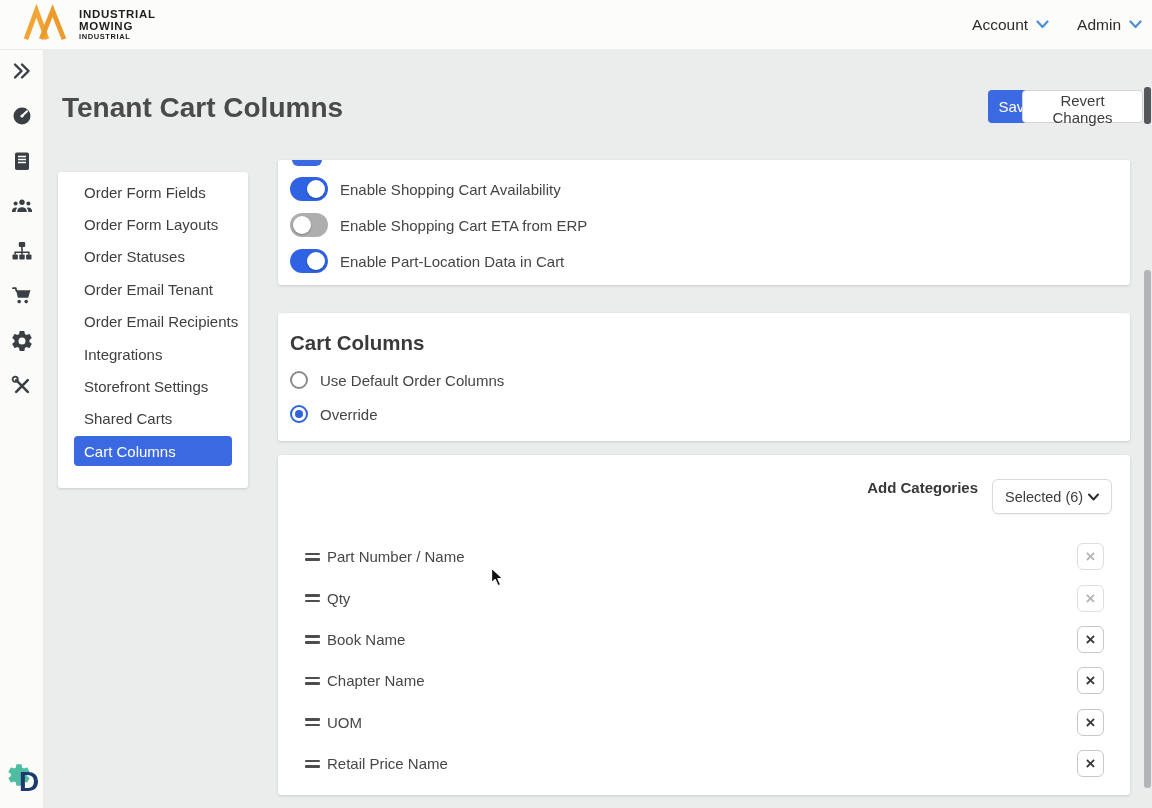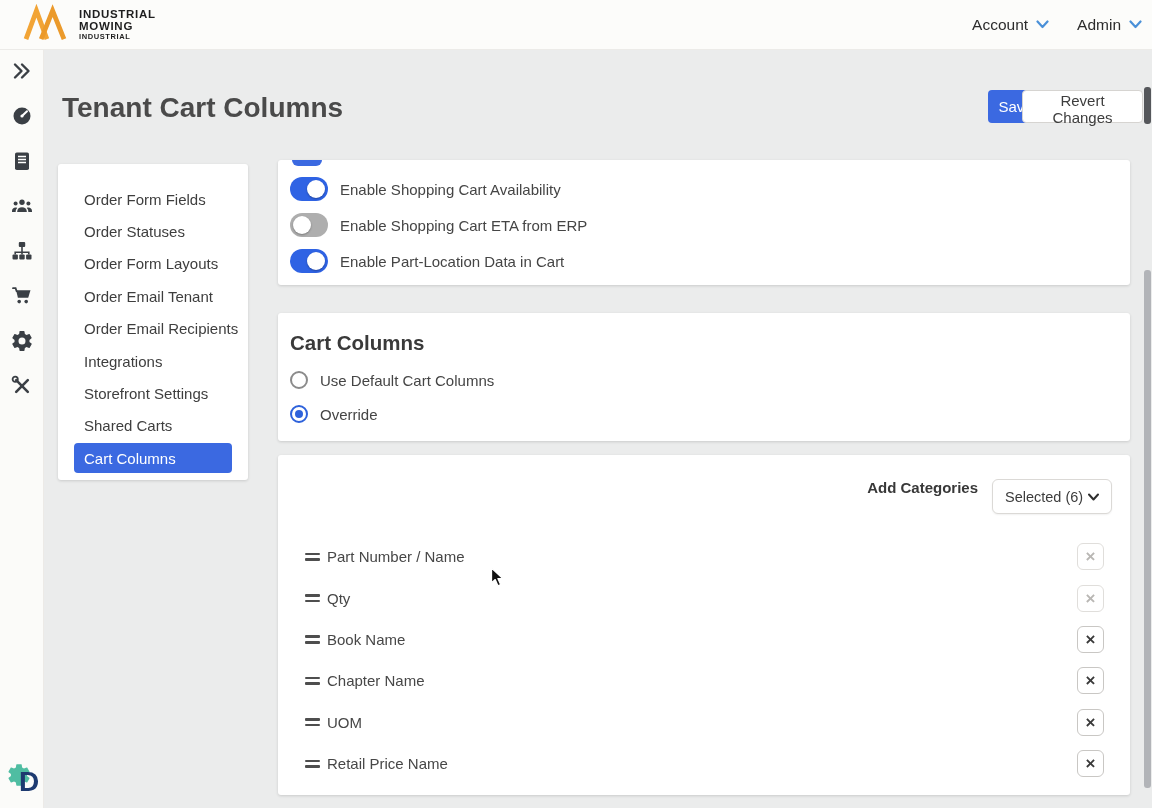--- a/index.html
+++ b/index.html
@@ -22,22 +22,22 @@
   .rail-icon{width:24px;height:24px;margin-bottom:21px;cursor:pointer;flex:0 0 auto;}
 
   
   .page-title{position:absolute;left:62px;top:92px;font-size:28px;font-weight:bold;color:#4a4a4a;}
   .btn-save{position:absolute;left:956px;top:90px;width:55px;height:33px;background:#3b69e1;color:#fff;
     border:none;border-radius:4px;font-size:15px;font-family:inherit;cursor:pointer;margin-left:32px;}
   .btn-revert{position:absolute;left:1022px;top:90px;width:121px;height:33px;background:#fff;color:#3d3d3d;
     border:1px solid #d6d4d1;border-radius:4px;font-size:15px;font-family:inherit;cursor:pointer;}
 
   
-  .nav-card{position:absolute;left:58px;top:164px;width:190px;height:316px;background:#fff;border-radius:3px;
-    box-shadow:0 1px 3px rgba(0,0,0,.14);padding-top:19px;}
+  .nav-card{position:absolute;left:58px;top:172px;width:190px;height:316px;background:#fff;border-radius:3px;
+    box-shadow:0 1px 3px rgba(0,0,0,.14);padding-top:4px;}
   .nav-item{height:32.4px;display:flex;align-items:center;padding-left:26px;font-size:15px;color:#3e3e3e;cursor:pointer;}
   .nav-item.active{height:30px;margin:1px 16px;padding-left:10px;border-radius:4px;background:#3b69e1;color:#fff;}
 
   
   .card{position:absolute;left:278px;width:852px;background:#fff;border-radius:3px;
     box-shadow:0 1px 3px rgba(0,0,0,.14);}
   #card-toggles{top:160px;height:125px;overflow:hidden;padding-top:11px;}
   .toggle-stub{position:absolute;left:14px;top:-6px;width:30px;height:12px;border-radius:6px;background:#3b69e1;}
   .toggle-row{height:36px;display:flex;align-items:center;padding-left:12px;}
   .pill{width:38px;height:24px;border-radius:12px;position:relative;cursor:pointer;flex:0 0 auto;}
@@ -162,22 +162,22 @@
         <circle cx="5.2" cy="5.2" r="2.6" fill="none" stroke="#3a3f45" stroke-width="1.8"></circle>
       </svg></div>
   </div>
 
 <div class="page-title">Tenant Cart Columns</div>
 <button class="btn-save">Save</button>
 <button class="btn-revert">Revert Changes</button>
 
 <div class="nav-card" id="nav-card">
     <div class="nav-item">Order Form Fields</div>
+    <div class="nav-item">Order Form Layouts</div>
     <div class="nav-item">Order Statuses</div>
-    <div class="nav-item">Order Form Layouts</div>
     <div class="nav-item">Order Email Tenant</div>
     <div class="nav-item">Order Email Recipients</div>
     <div class="nav-item">Integrations</div>
     <div class="nav-item">Storefront Settings</div>
     <div class="nav-item">Shared Carts</div>
     <div class="nav-item active">Cart Columns</div>
   </div>
 
 <div class="card" id="card-toggles">
   <div class="toggle-stub"></div>
@@ -201,21 +201,21 @@
         <span class="toggle-label">Enable Part-Location Data in Cart</span>
       </div>
     </div>
 </div>
 
 <div class="card" id="card-cartcols">
   <div class="section-title">Cart Columns</div>
   <div id="radio-rows">
       <div class="radio-row first">
         <div class="radio-circle"></div>
-        <span class="radio-label">Use Default Cart Columns</span>
+        <span class="radio-label">Use Default Order Columns</span>
       </div>
       <div class="radio-row next">
         <div class="radio-circle selected">
           <span class="radio-dot"></span>
         </div>
         <span class="radio-label">Override</span>
       </div>
     </div>
 </div>
 

